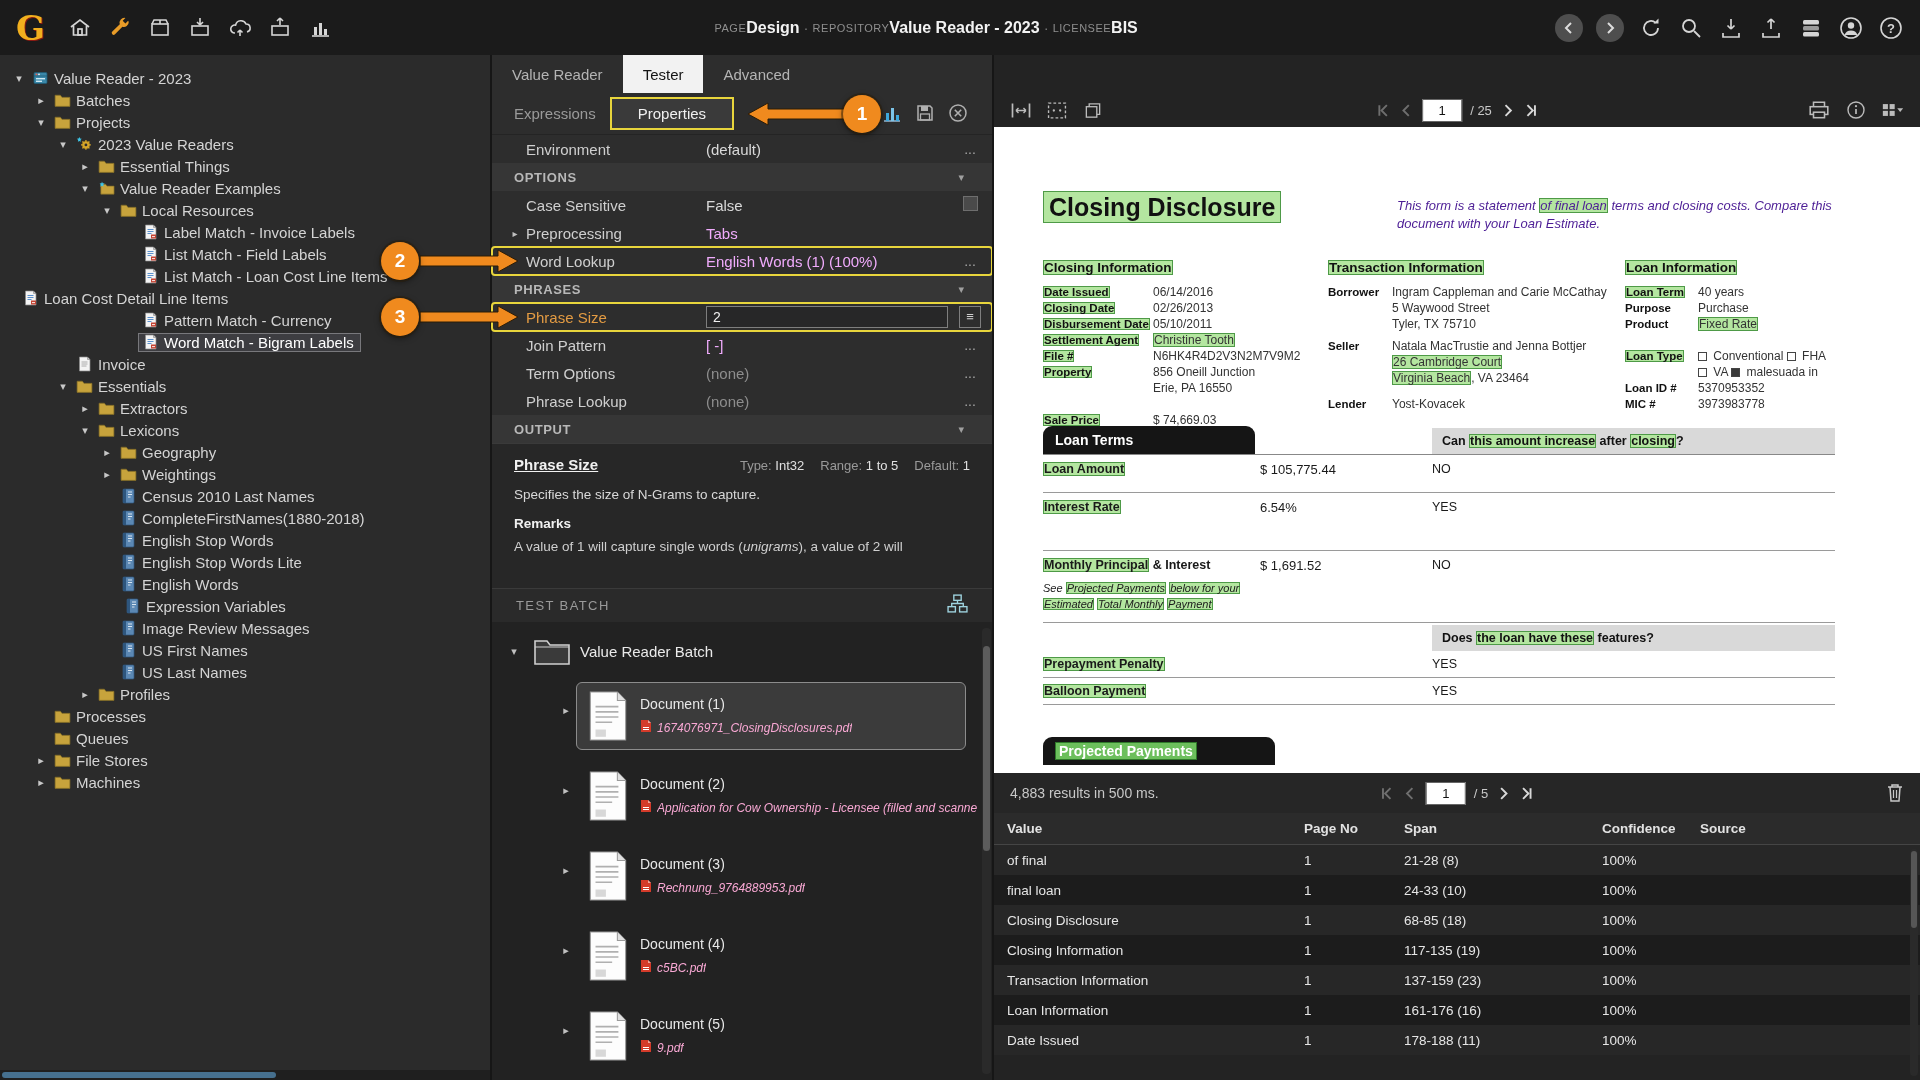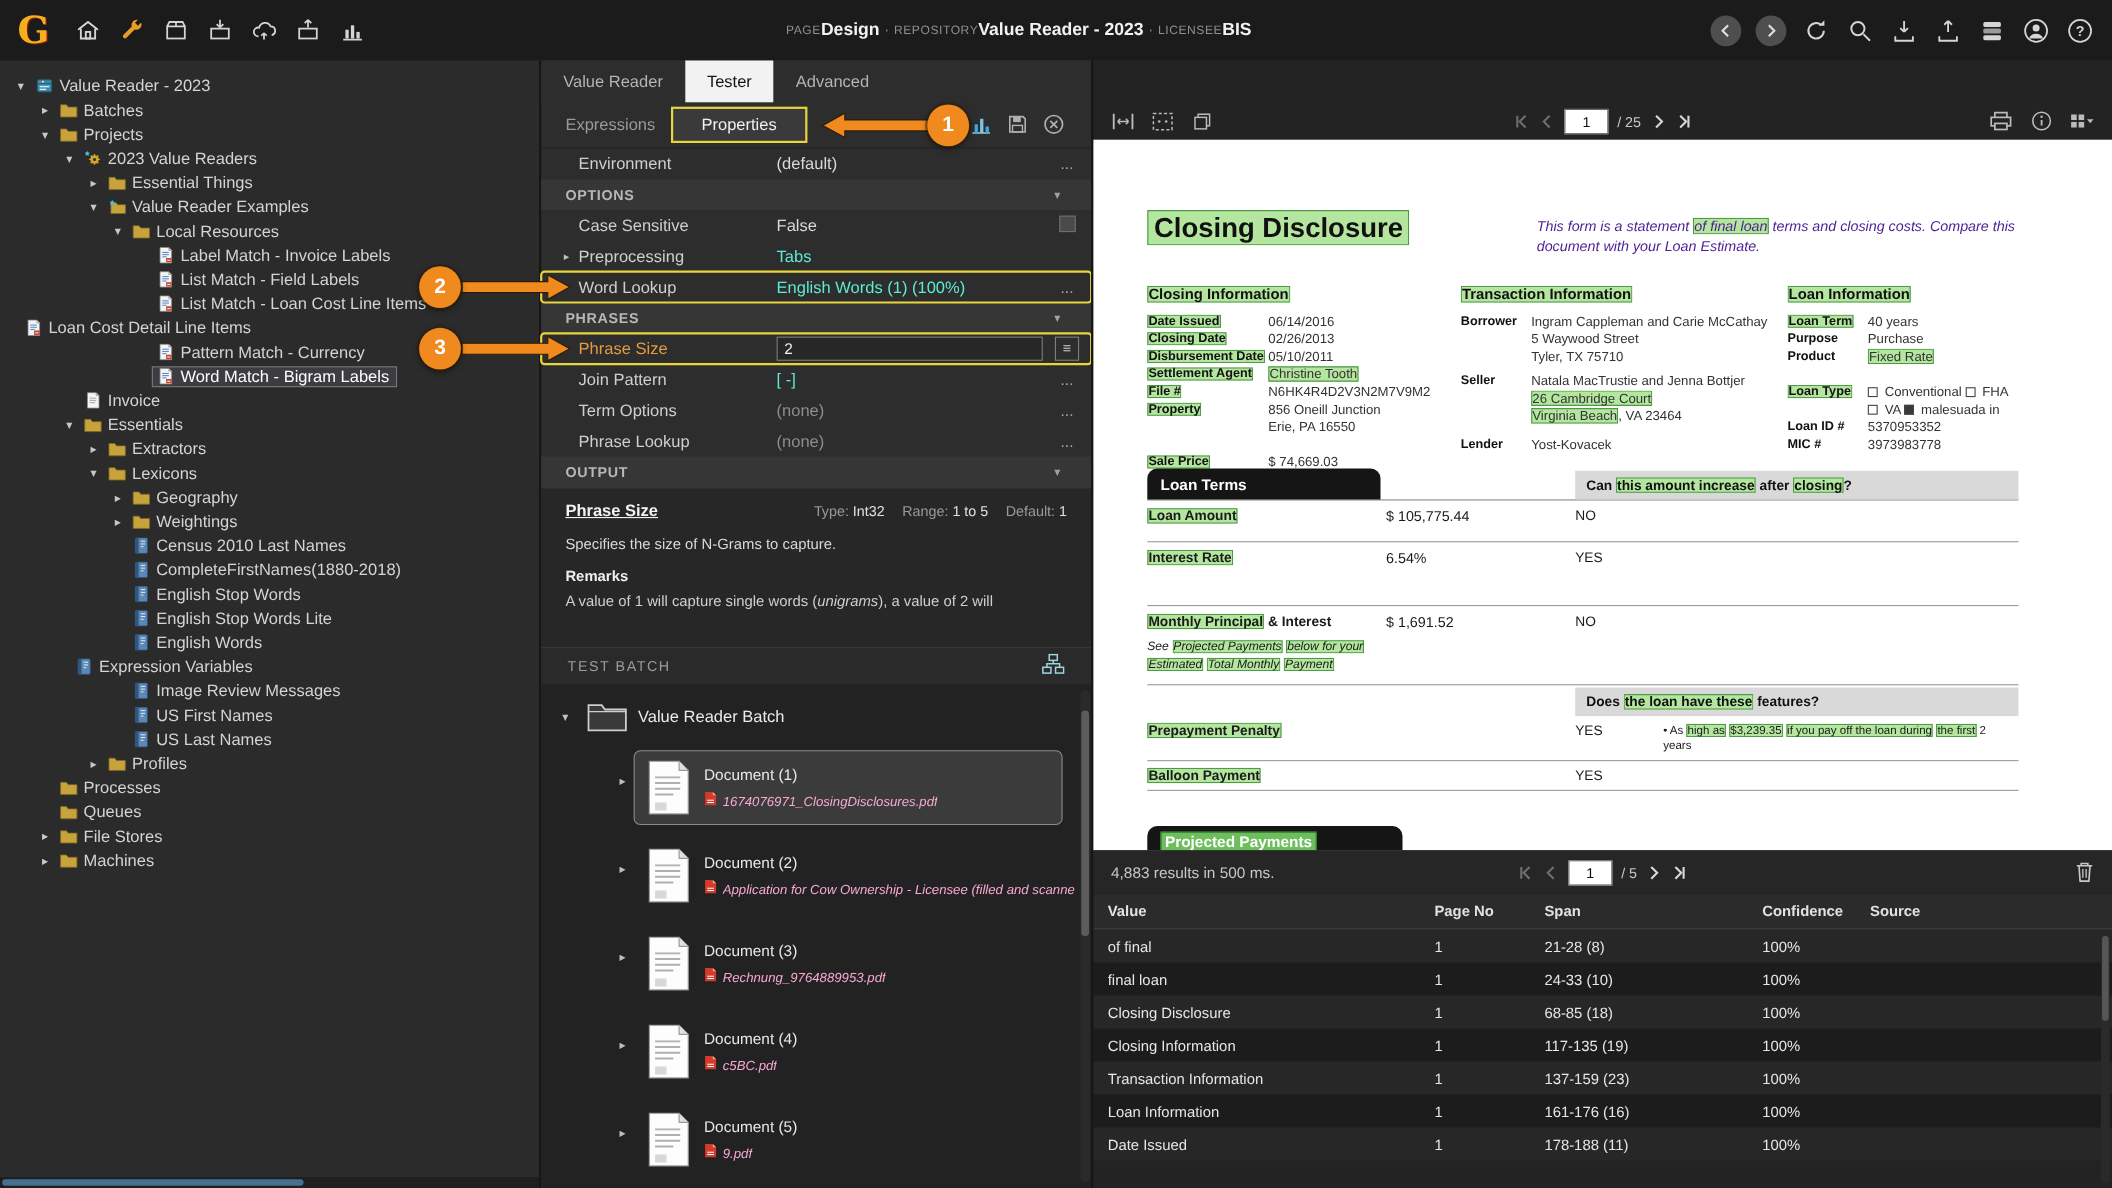--- a/index.html
+++ b/index.html
@@ -44,21 +44,21 @@
   .subbar-icons { margin-left:auto; display:flex; align-items:center; gap:11px; }
   .subbar-icons span { width:22px; height:22px; display:flex; cursor:pointer; }
   .subbar-icons svg { width:20px; height:20px; }
 
   .propgrid { flex:none; }
   .prow { display:flex; align-items:center; height:28px; padding-left:12px; font-size:15px; }
   .prow-exp { width:22px; flex:none; color:#c0c0c0; font-size:10px; text-align:center; }
   .prow-label { width:180px; flex:none; color:#cfcfcf; }
   .prow-label.sel { color:#e39b43; }
   .prow-value { flex:1; color:#d9d9d9; display:flex; align-items:center; }
-  .prow-value.cyan { color:#5eead4; }
+  .prow-value.cyan { color:#f0abfc; }
   .prow-value.muted { color:#8d8d8d; }
   .prow-trail { width:44px; flex:none; color:#a8a8a8; text-align:center; font-size:14px; cursor:pointer; }
   .editbox { flex:1; height:22px; border:1px solid #7e7e7e; background:#272728; color:#f0f0f0; font-size:14px; line-height:20px; padding:0 6px; }
   .cbox { display:inline-block; width:15px; height:15px; background:#4a4a4a; border:1px solid #6e6e6e; }
   .menubox { display:inline-block; width:22px; height:22px; border:1px solid #7e7e7e; color:#cfcfcf; line-height:20px; font-size:13px; }
   .psection { display:flex; align-items:center; height:28px; background:#363636; padding:0 28px 0 22px; }
   .psection-label { color:#b8b8b8; font-size:13px; font-weight:bold; letter-spacing:.6px; flex:1; }
   .psection-chev { color:#a0a0a0; font-size:11px; }
   .annot-outline { outline:2px solid #e8d53c; outline-offset:-1px; border-radius:3px; }
 
@@ -587,21 +587,21 @@
       <span class="ticon">
               <svg viewBox="0 0 14 16">
                 <rect x="1.5" y="1" width="11" height="14" rx="1" fill="#5b88b4" stroke="#2e567e" stroke-width=".7"></rect>
                 <rect x="1.5" y="1" width="3" height="14" fill="#2e567e"></rect>
                 <path d="M6.5 4h4M6.5 6.5h4M6.5 9h2.5" stroke="#e8f0f8" stroke-width=".9"></path>
               </svg>
             </span>
       <span class="tlabel">English Words</span>
     </span>
   </div>
-        <div class="trow" style="padding-left: 46px;">
+        <div class="trow" style="padding-left: 102px;">
     <span class="t-exp"></span>
     <span class="t-content">
       <span class="ticon">
               <svg viewBox="0 0 14 16">
                 <rect x="1.5" y="1" width="11" height="14" rx="1" fill="#5b88b4" stroke="#2e567e" stroke-width=".7"></rect>
                 <rect x="1.5" y="1" width="3" height="14" fill="#2e567e"></rect>
                 <path d="M6.5 4h4M6.5 6.5h4M6.5 9h2.5" stroke="#e8f0f8" stroke-width=".9"></path>
               </svg>
             </span>
       <span class="tlabel">Expression Variables</span>
@@ -1193,21 +1193,20 @@
             <div class="lt-amt">$ 1,691.52</div>
             <div class="lt-answer">NO</div>
           </div>
           <div class="lt-fband">
             <div></div>
             <div class="lt-band"><span>Does </span><span class="hl">the loan have these</span><span> features?</span></div>
           </div>
           <div class="lt-frow">
             <div class="lt-label"><span class="hl">Prepayment Penalty</span></div>
             <div class="lt-answer">YES</div>
-            <div class="f-note"><span>• As </span><span class="hl">high as</span><span> </span><span class="hl">$3,239.35</span><span> </span><span class="hl">if you pay off the loan during</span><span> </span><span class="hl">the first</span><span> 2 years</span></div>
           </div>
           <div class="lt-frow">
             <div class="lt-label"><span class="hl">Balloon Payment</span></div>
             <div class="lt-answer">YES</div>
             <div class="f-note"></div>
           </div>
           <div class="lt-footer"><span class="hl">Projected Payments</span></div>
         </div>
     </div>
 

